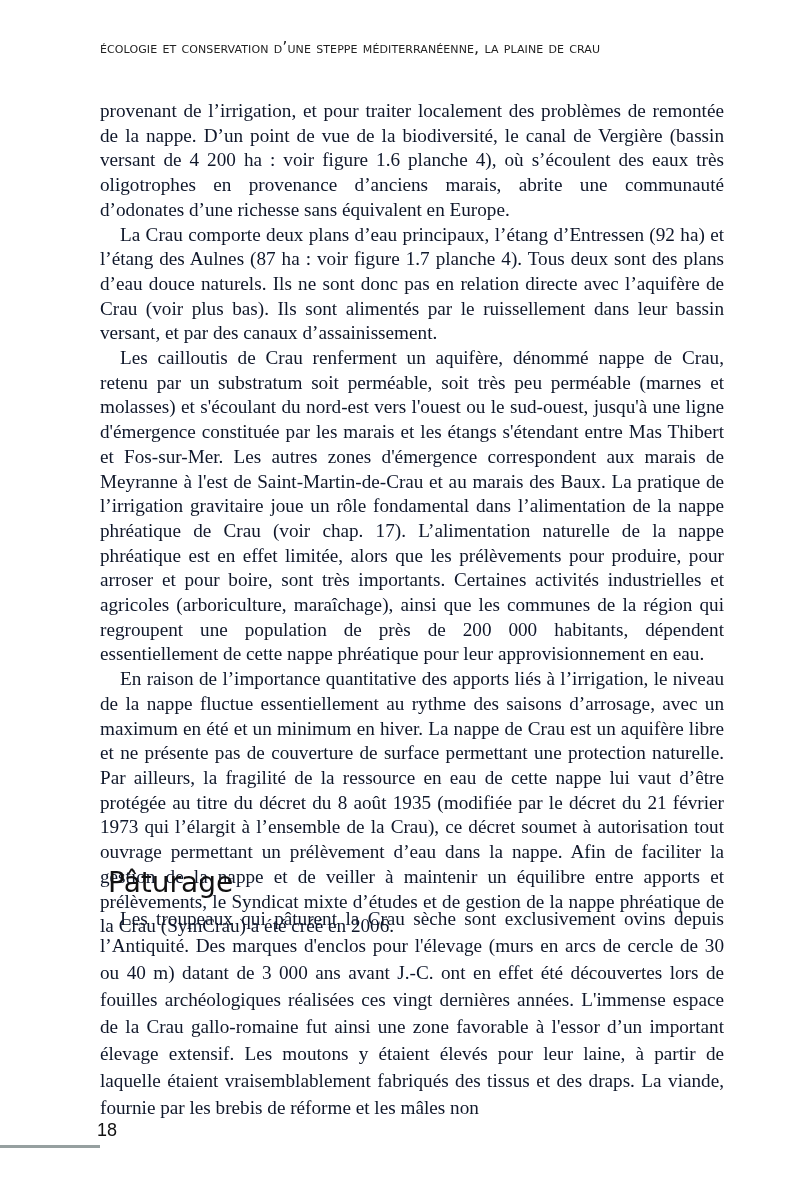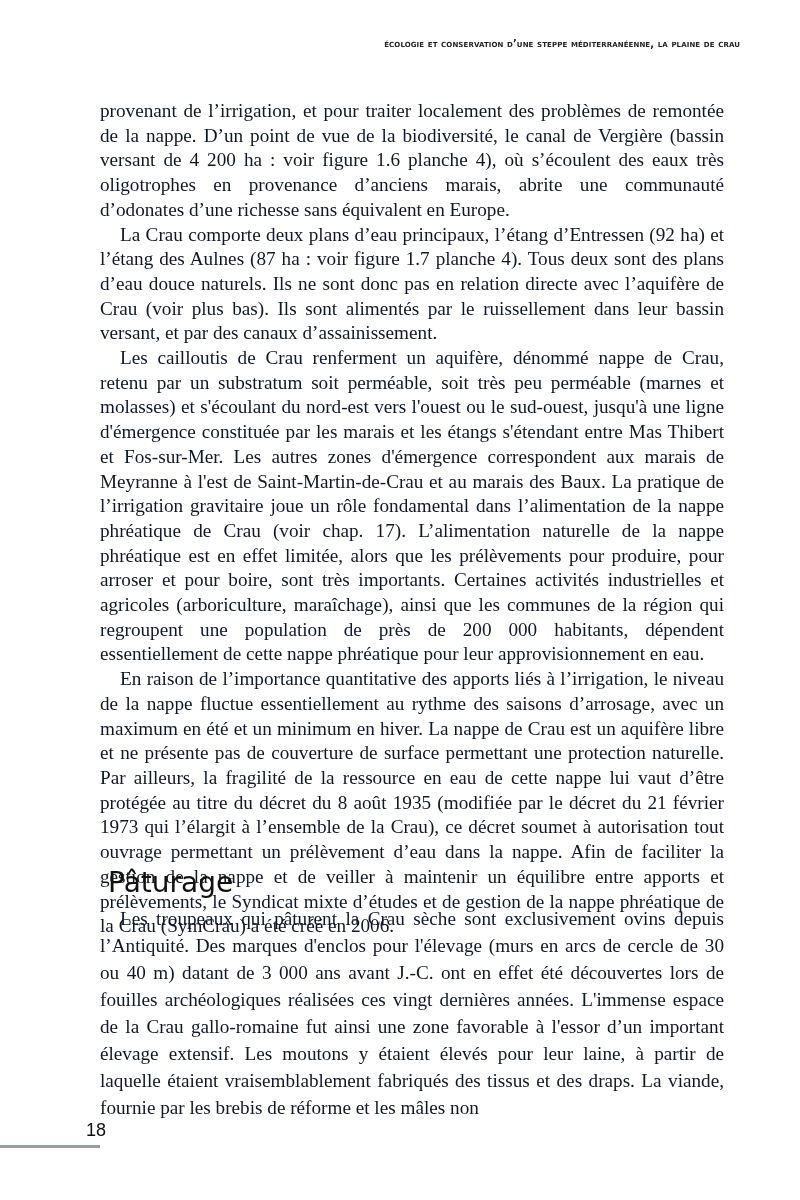--- a/index.html
+++ b/index.html
@@ -1,39 +1,39 @@
 <!DOCTYPE html>
 <html><head>
   <meta charset="utf-8">
   <style>
     html, body { margin: 0; padding: 0; background: #ffffff; }
     body { width: 800px; height: 1200px; position: relative; overflow: hidden; color: #1a1a1a; }
     .running-head {
       position: absolute; left: 100px; top: 38px; width: 640px;
-      font-family: "DejaVu Sans", sans-serif; font-weight: bold;
-      font-size: 10px; letter-spacing: 0.1px; color: #222;
-      font-variant: small-caps; text-transform: lowercase; text-align: right;
+      font-family: "DejaVu Sans", sans-serif; font-weight: normal;
+      font-size: 16px; letter-spacing: 0.1px; color: #222;
+      font-variant: small-caps; text-transform: lowercase;
     }
     .body-block {
       position: absolute; left: 100px; width: 624px;
       font-family: "Liberation Serif", "DejaVu Serif", serif;
       font-size: 19.2px; line-height: 24.7px; color: #0f172a;
       text-align: justify; hyphens: manual;
     }
     .body-block p { margin: 0; text-indent: 20px; }
     .body-block p.noindent { text-indent: 0; }
     #block-1 { top: 99px; }
     .section-heading {
       position: absolute; left: 108px; top: 866px;
       font-family: "DejaVu Sans", sans-serif; font-size: 28px;
       font-weight: normal; color: #111; margin: 0;
     }
     #block-2 { top: 905px; line-height: 27px; }
     .folio {
-      position: absolute; left: 86px; top: 1120px;
+      position: absolute; left: 97px; top: 1120px;
       font-family: "Liberation Sans", sans-serif; font-size: 18px; color: #111;
     }
     .folio-rule {
       position: absolute; left: 0; top: 1145px; width: 100px; height: 3px;
       background: #96a0a0;
     }
   </style>
 </head>
 <body>
 

